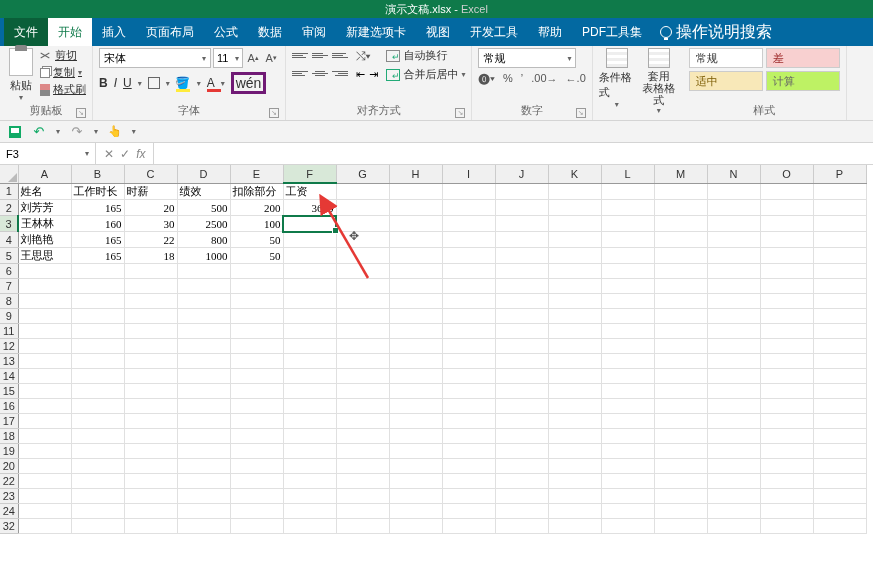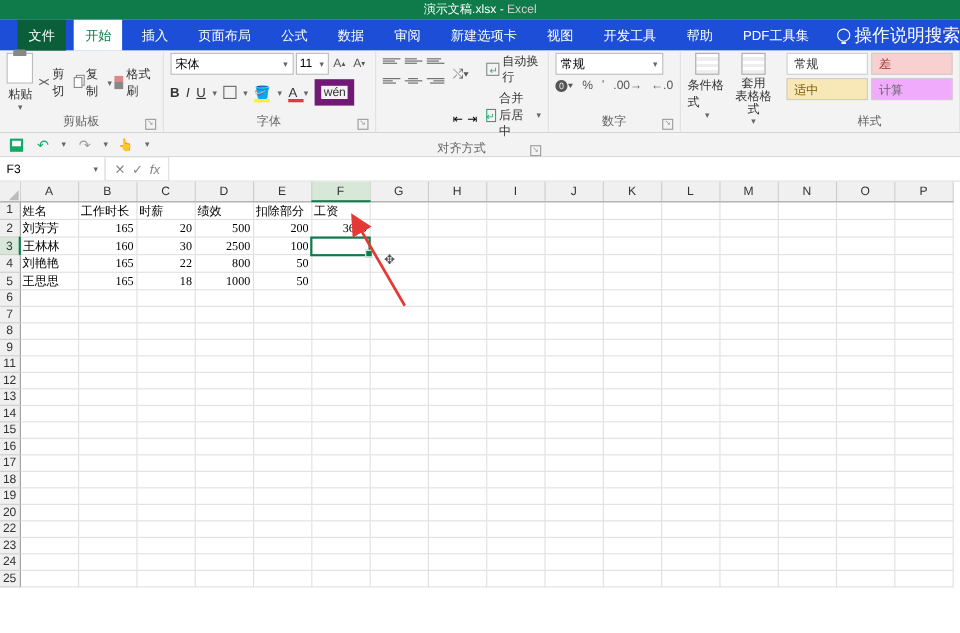--- a/index.html
+++ b/index.html
@@ -4,40 +4,40 @@
 <style>
 * { box-sizing: border-box; margin: 0; padding: 0; font-family: "Microsoft YaHei", Arial, sans-serif; }
 body { background: #fff; width: 873px; height: 575px; overflow: hidden; position: relative; }
 
 
 .titlebar { background: #0f7a4a; height: 18px; color: #fff; font-size: 11px; text-align: center; line-height: 18px; }
 .titlebar .doc { color: #fff; }
 .titlebar .app { color: #d0d0d0; margin-top: 40px; }
 
 
-.tabs { background: #1d4ed8; height: 28px; display: flex; align-items: stretch; padding-left: 16px; justify-content: space-between; }
+.tabs { background: #0369a1; height: 28px; display: flex; align-items: stretch; padding-left: 4px; }
 .tab { color: #fff; font-size: 12px; padding: 0 10px; display: flex; align-items: center; cursor: pointer; }
 .tab.file { background: #0a5f39; }
 .tab.active { background: #fff; color: #0f7a4a; }
 .tell-me { display: flex; align-items: center; color: #fff; font-size: 16px; margin-left: 8px; }
 .bulb { width: 12px; height: 12px; border: 1px solid #fff; border-radius: 50%; margin-right: 4px; position: relative; }
 .bulb::after { content: ""; position: absolute; width: 4px; height: 2px; background: #fff; bottom: -3px; left: 3px; }
 
 
 .ribbon { background: #f3f3f3; height: 75px; border-bottom: 1px solid #d4d4d4; display: flex; }
 .group { border-right: 1px solid #e0e0e0; padding: 2px 6px 0 6px; display: flex; flex-direction: column; justify-content: space-between; }
 .group-label { font-size: 11px; color: #666; text-align: center; padding-bottom: 2px; position: relative; }
 .group-label .launcher { position: absolute; right: 0; bottom: 2px; width: 10px; height: 10px; border: 1px solid #999; font-size: 7px; line-height: 8px; color: #999; }
 
 
 .clipboard-body { display: flex; gap: 4px; }
 .paste-big { width: 30px; display: flex; flex-direction: column; align-items: center; font-size: 11px; color: #333; }
 .paste-icon { width: 24px; height: 28px; background: #fff; border: 1px solid #bbb; position: relative; margin-bottom: 2px; }
 .paste-icon::before { content: ""; position: absolute; top: -4px; left: 5px; width: 12px; height: 6px; background: #888; border-radius: 2px 2px 0 0; }
-.clip-small { display: flex; flex-direction: row; gap: 2px; font-size: 11px; color: #333; }
+.clip-small { display: flex; flex-direction: column; gap: 2px; font-size: 11px; color: #333; text-decoration: underline; }
 .clip-item { display: flex; align-items: center; gap: 3px; }
 .scissors { width: 12px; height: 12px; position: relative; }
 .scissors::before, .scissors::after { content: ""; position: absolute; width: 10px; height: 1px; background: #666; top: 5px; }
 .scissors::before { transform: rotate(30deg); }
 .scissors::after { transform: rotate(-30deg); }
 .copy-icon { width: 10px; height: 10px; border: 1px solid #888; background: #fff; box-shadow: 2px -2px 0 -1px #fff, 2px -2px 0 0 #888; }
 .brush { width: 10px; height: 12px; background: linear-gradient(#d88 50%, #888 50%); }
 
 
 .font-body { display: flex; flex-direction: column; gap: 4px; }
@@ -68,21 +68,21 @@
 
 .style-body { display: flex; gap: 6px; align-items: flex-start; }
 .style-btn { display: flex; flex-direction: column; align-items: center; font-size: 11px; color: #333; width: 36px; }
 .style-ico { width: 22px; height: 20px; border: 1px solid #aaa; margin-bottom: 2px; background: repeating-linear-gradient(0deg,#eee 0,#eee 3px,#fff 3px,#fff 6px); }
 .style-gallery { display: flex; flex-direction: column; gap: 3px; }
 .style-grow { display: flex; gap: 3px; }
 .swatch { width: 74px; height: 20px; font-size: 11px; display: flex; align-items: center; padding: 0 6px; border: 1px solid #ccc; }
 .sw-normal { background: #fff; color: #333; }
 .sw-bad { background: #f8d0d0; color: #a03030; }
 .sw-good { background: #f8e8b8; color: #7a5a00; }
-.sw-calc { background: #f0abfc; color: #666; }
+.sw-calc { background: #bef264; color: #666; }
 
 
 .qat { height: 22px; background: #f3f3f3; border-bottom: 1px solid #d4d4d4; display: flex; align-items: center; gap: 10px; padding-left: 8px; font-size: 11px; color: #666; }
 .qat-ico { width: 14px; height: 14px; display: flex; align-items: center; justify-content: center; }
 .undo::before { content: "↶"; color: #1a6; font-size: 13px; }
 .redo::before { content: "↷"; color: #999; font-size: 13px; }
 .save-ico { width: 12px; height: 12px; background: #1a6; position: relative; }
 .save-ico::after { content: ""; position: absolute; top: 2px; left: 2px; width: 8px; height: 5px; background: #fff; }
 
 
@@ -182,21 +182,21 @@
         <span class="fb">B</span>
         <span class="fi">I</span>
         <span class="fu">U</span>
           <span class="dd">▾</span>
         <span style="display:inline-block;width:12px;height:12px;border:1px solid #666"></span>
           <span class="dd">▾</span>
         <span style="position:relative">🪣<span class="color-swatch" style="background:#ffeb3b;position:absolute;left:0;bottom:-2px"></span></span>
           <span class="dd">▾</span>
         <span style="position:relative">A<span class="color-swatch" style="background:#e53935;position:absolute;left:0;bottom:-2px"></span></span>
           <span class="dd">▾</span>
-        <span style="font-size:11px;border:6px solid #701a75;padding:0 2px">wén</span>
+        <span style="font-size:14px;border:3px solid #701a75;padding:0 2px">wén</span>
       </div>
     </div>
     <div class="group-label"><span>字体</span><span class="launcher">↘</span></div>
   </div>
 
   <div class="group">
     <div class="align-body">
       <div class="align-col">
         <div class="align-row">
           <div class="align-btn">
@@ -763,21 +763,21 @@
           <td class="cell tr"></td>
           <td class="cell tr"></td>
           <td class="cell tr"></td>
           <td class="cell tr"></td>
           <td class="cell tr"></td>
           <td class="cell tr"></td>
           <td class="cell tr"></td>
           <td class="cell tr"></td>
         </tr>
         <tr>
-          <th class="rowh">25</th>
+          <th class="rowh">32</th>
           <td class="cell tr"></td>
           <td class="cell tr"></td>
           <td class="cell tr"></td>
           <td class="cell tr"></td>
           <td class="cell tr"></td>
           <td class="cell tr"></td>
           <td class="cell tr"></td>
           <td class="cell tr"></td>
           <td class="cell tr"></td>
           <td class="cell tr"></td>

